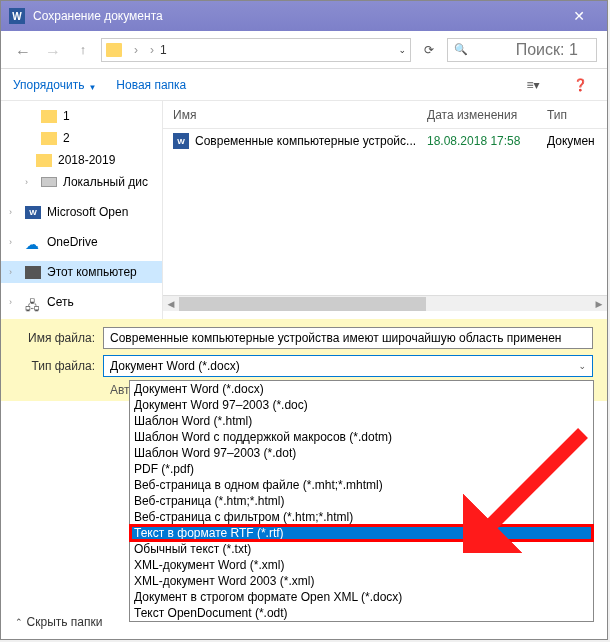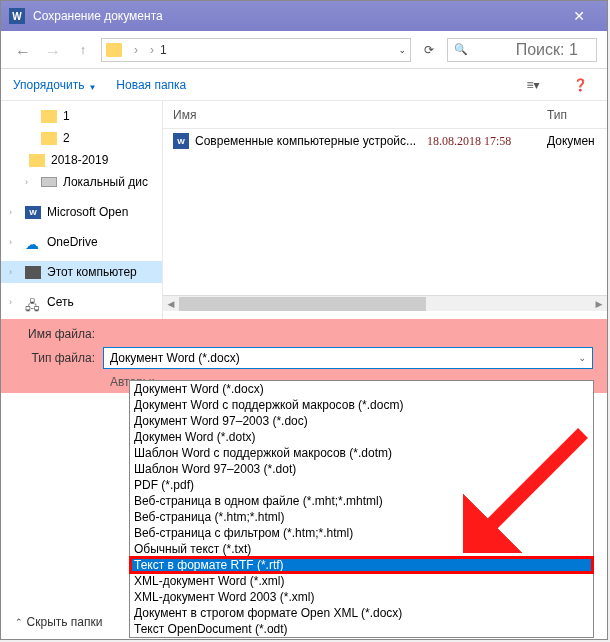--- a/index.html
+++ b/index.html
@@ -41,28 +41,28 @@
     .icon.network { color: #555; font-size: 13px; }
     
     .filelist { flex: 1; overflow: hidden; }
     .list-header { height: 28px; display: flex; align-items: center; border-bottom: 1px solid #e8e8e8; padding-left: 10px; }
     .list-header .col { color: #555; }
     .col.name { flex: 1; }
     .col.date { width: 120px; }
     .col.type { width: 60px; }
     .list-row { height: 24px; display: flex; align-items: center; padding-left: 10px; cursor: pointer; }
     .list-row .file-icon { width: 16px; height: 16px; background: #2b579a; margin-right: 6px; color: #fff; display: flex; align-items: center; justify-content: center; font-size: 8px; font-weight: bold; }
-    .list-row .col.date { color: #7f1d1d; font-family: Liberation Serif, serif; }
+    .list-row .col.date { color: #15803d; }
     
     .scrollbar-h { height: 16px; background: #f0f0f0; border-top: 1px solid #ddd; display: flex; align-items: center; }
     .scroll-arrow { width: 16px; height: 14px; display: flex; align-items: center; justify-content: center; color: #888; font-size: 9px; cursor: pointer; }
     .scroll-track { flex: 1; height: 14px; background: #f0f0f0; position: relative; }
     .scroll-thumb { position: absolute; left: 0; width: 60%; height: 100%; background: #ccc; }
     
-    .lower { padding: 8px 14px 4px 14px; background: #fca5a5; }
+    .lower { padding: 8px 14px 4px 14px; background: #fef9c3; }
     .field-row { display: flex; align-items: center; margin-bottom: 6px; gap: 8px; }
     .field-row .label { width: 80px; text-align: right; color: #333; }
     .field-row input, .field-row .combo { flex: 1; border: 1px solid #888; height: 22px; padding: 0 6px; background: #fff; }
     .field-row .combo { display: flex; align-items: center; justify-content: space-between; cursor: pointer; }
     .field-row .combo.open { border: 1px solid #0078d4; }
     .dropdown-arrow { font-size: 9px; color: #555; }
     
     .authors-row { display: flex; padding-left: 95px; margin-top: 6px; }
     .authors-row .label { color: #555; }
     
@@ -121,21 +121,21 @@
   <div class="main">
     <div class="sidebar">
       <div class="side-item" style="position:relative;padding-left:40px">
         <span class="icon folder"></span>
         <span>1</span>
       </div>
       <div class="side-item" style="padding-left:40px">
         <span class="icon folder"></span>
         <span>2</span>
       </div>
-      <div class="side-item" style="padding-left:28px">
+      <div class="side-item" style="padding-left:35px">
         <span class="icon folder"></span>
         <span>2018-2019</span>
       </div>
       <div class="side-item" style="position:relative;padding-left:40px">
         <span class="chevron" style="left:24px">›</span>
         <span class="icon drive"></span>
         <span>Локальный дис</span>
       </div>
       <div style="height:8px"></div>
       <div class="side-item" style="position:relative">
@@ -158,20 +158,21 @@
       <div style="height:8px"></div>
       <div class="side-item" style="position:relative">
         <span class="chevron">›</span>
         <span class="icon network">🖧</span>
         <span>Сеть</span>
       </div>
     </div>
     <div class="filelist">
       <div class="list-header">
         <span class="col name">Имя</span>
+        <span class="col date">Дата изменения</span>
         <span class="col type">Тип</span>
       </div>
       <div class="list-row">
         <span class="file-icon">W</span>
         <span class="col name">Современные компьютерные устройс...</span>
         <span class="col date">18.08.2018 17:58</span>
         <span class="col type">Докумен</span>
       </div>
       <div style="height:142px"></div>
       <div class="scrollbar-h">
@@ -180,46 +181,46 @@
           <div class="scroll-thumb"></div>
         </div>
         <span class="scroll-arrow">▶</span>
       </div>
     </div>
   </div>
 
   <div class="lower">
     <div class="field-row">
       <span class="label">Имя файла:</span>
+      <input type="text" value="Современные компьютерные устройства имеют широчайшую область применен" style="">
     </div>
     <div class="field-row">
       <span class="label">Тип файла:</span>
       <div class="combo open">
         <span>Документ Word (*.docx)</span>
         <span class="dropdown-arrow">⌄</span>
       </div>
     </div>
     <div class="authors-row">
       <span class="label">Авторы:</span>
     </div>
   </div>
 
   <div class="dropdown-list" id="dd-list">
       <div class="dropdown-item">Документ Word (*.docx)</div>
-      <div class="dropdown-item">Документ Word с поддержкой макросов (*.docm)</div>
       <div class="dropdown-item">Документ Word 97–2003 (*.doc)</div>
-      <div class="dropdown-item">Докумен Word (*.dotx)</div>
+      <div class="dropdown-item">Шаблон Word (*.html)</div>
       <div class="dropdown-item">Шаблон Word с поддержкой макросов (*.dotm)</div>
       <div class="dropdown-item">Шаблон Word 97–2003 (*.dot)</div>
       <div class="dropdown-item">PDF (*.pdf)</div>
       <div class="dropdown-item">Веб-страница в одном файле (*.mht;*.mhtml)</div>
       <div class="dropdown-item">Веб-страница (*.htm;*.html)</div>
       <div class="dropdown-item">Веб-страница с фильтром (*.htm;*.html)</div>
+      <div class="dropdown-item selected highlighted-border">Текст в формате RTF (*.rtf)</div>
       <div class="dropdown-item">Обычный текст (*.txt)</div>
-      <div class="dropdown-item selected highlighted-border">Текст в формате RTF (*.rtf)</div>
       <div class="dropdown-item">XML-документ Word (*.xml)</div>
       <div class="dropdown-item">XML-документ Word 2003 (*.xml)</div>
       <div class="dropdown-item">Документ в строгом формате Open XML (*.docx)</div>
       <div class="dropdown-item">Текст OpenDocument (*.odt)</div>
     </div>
 
   <div class="footer">
     <span class="chev">⌃</span>
     <span>Скрыть папки</span>
   </div>

